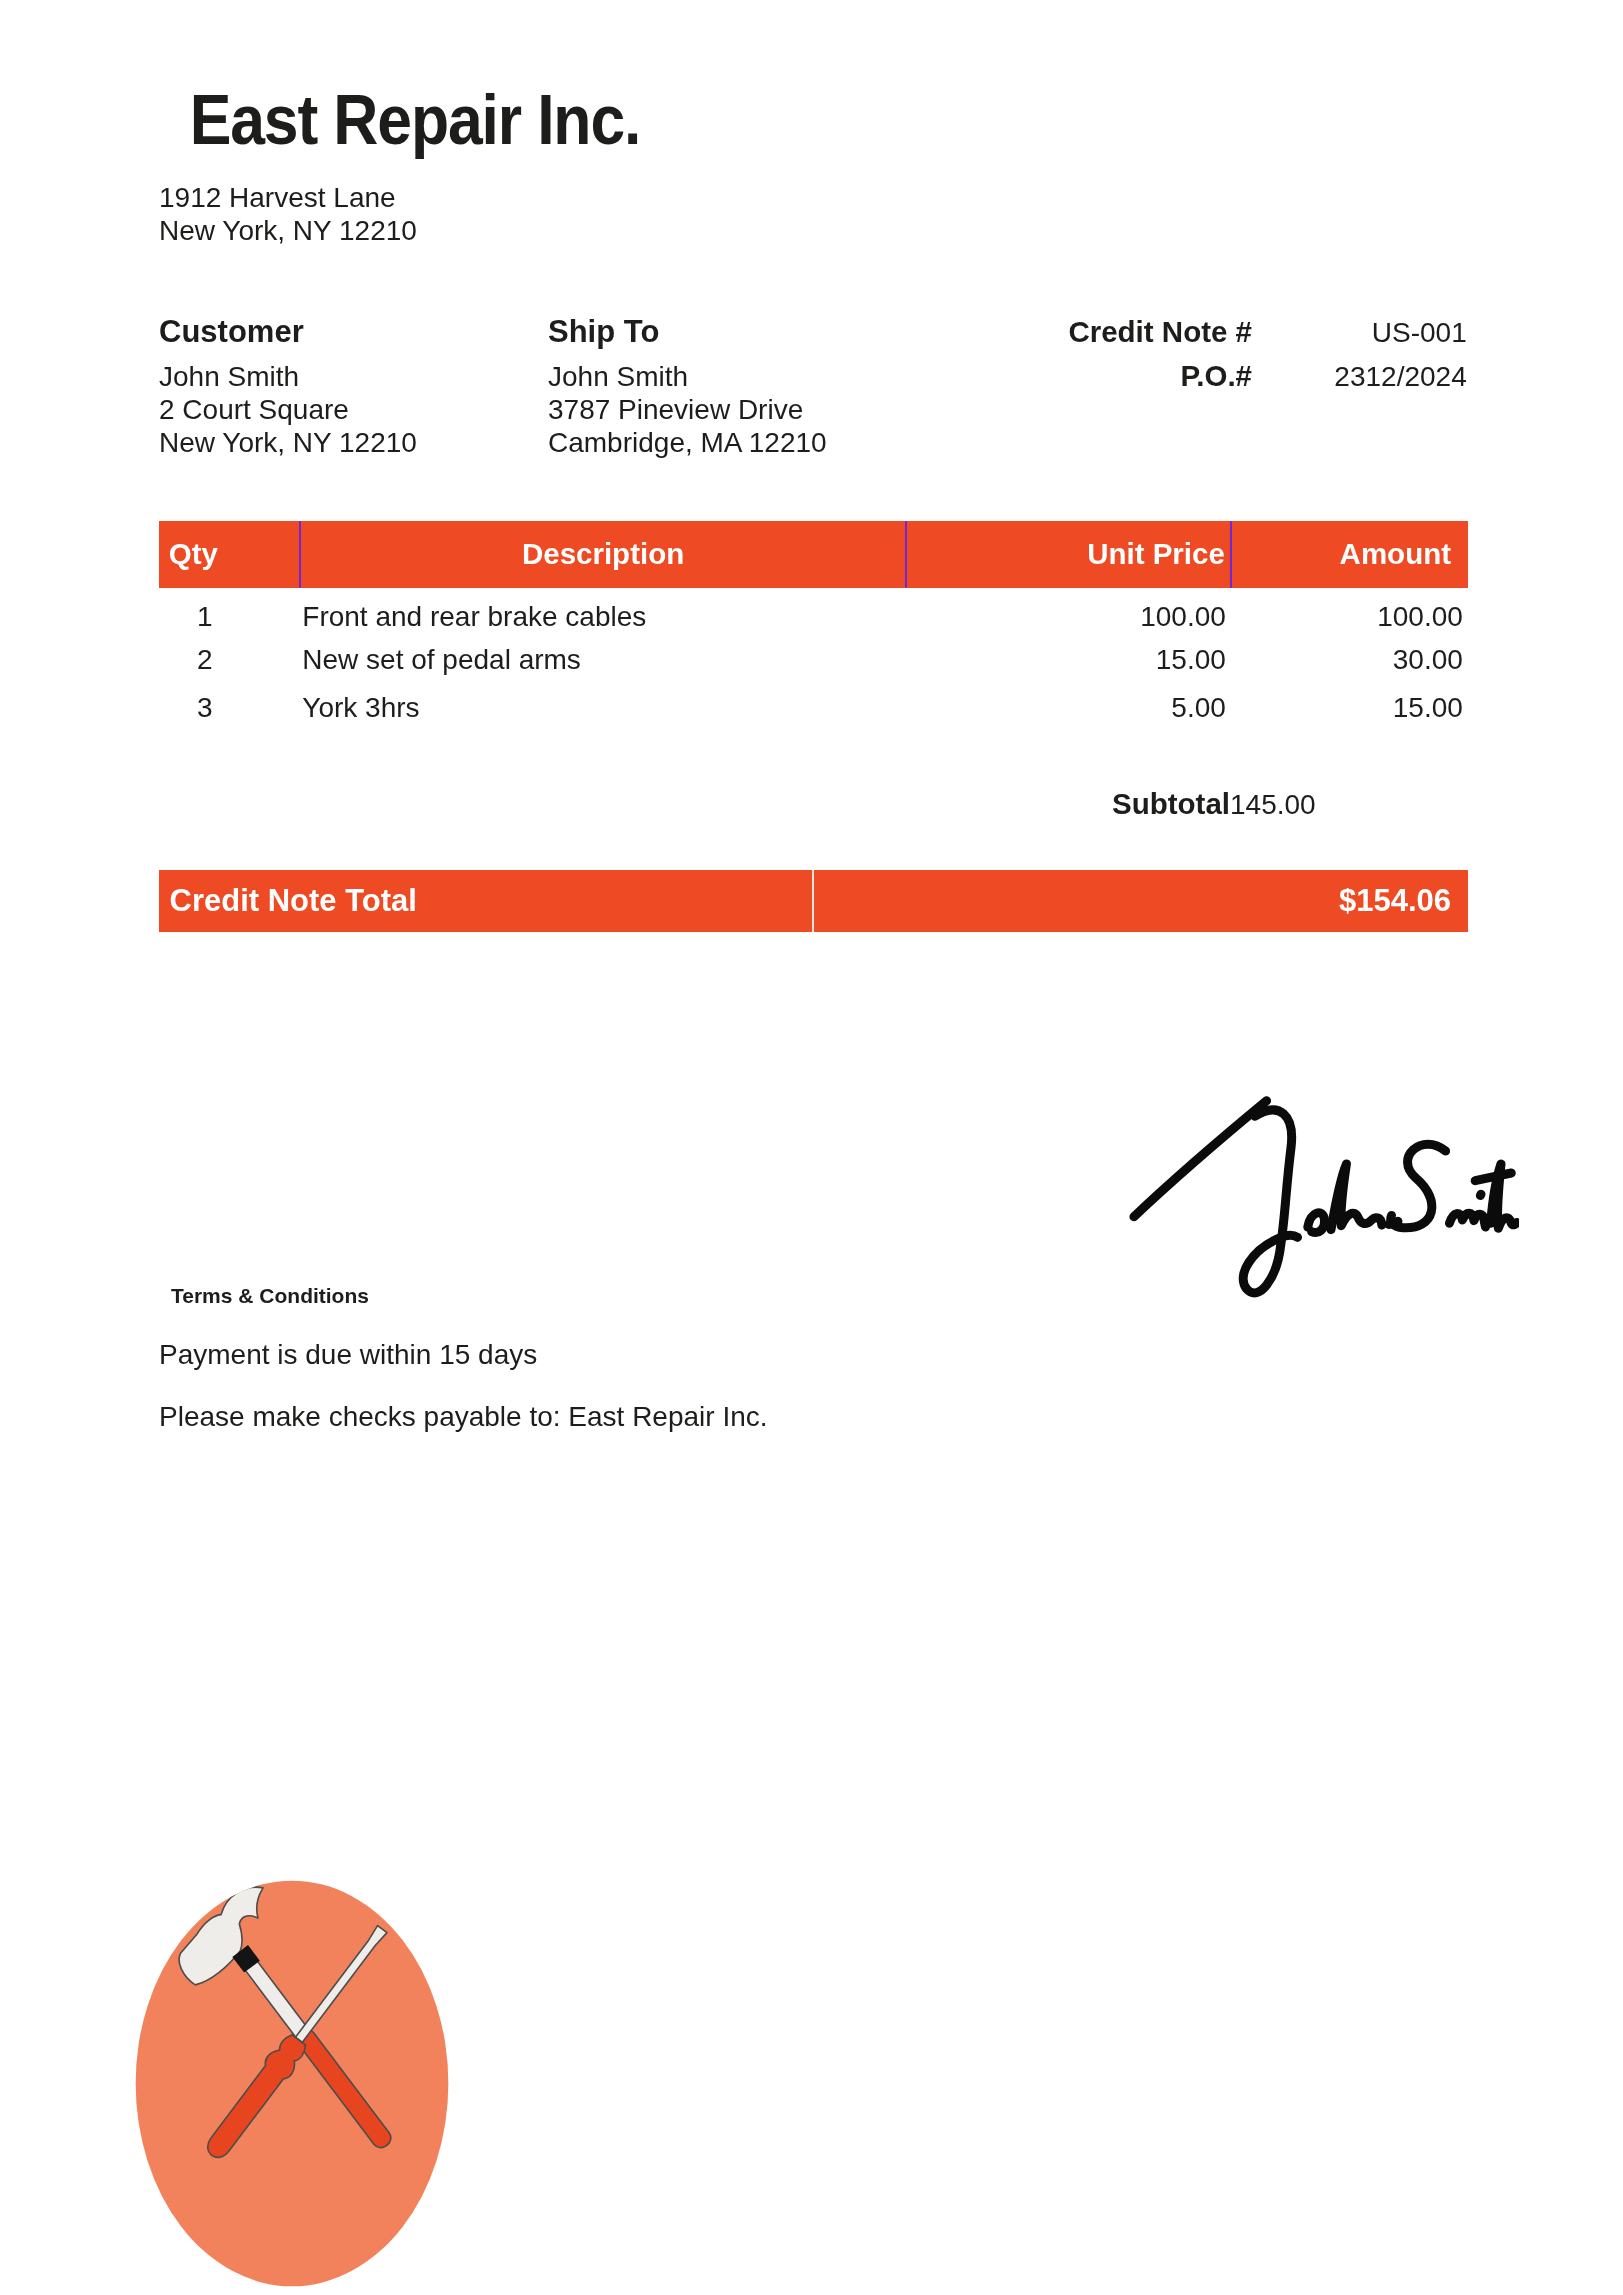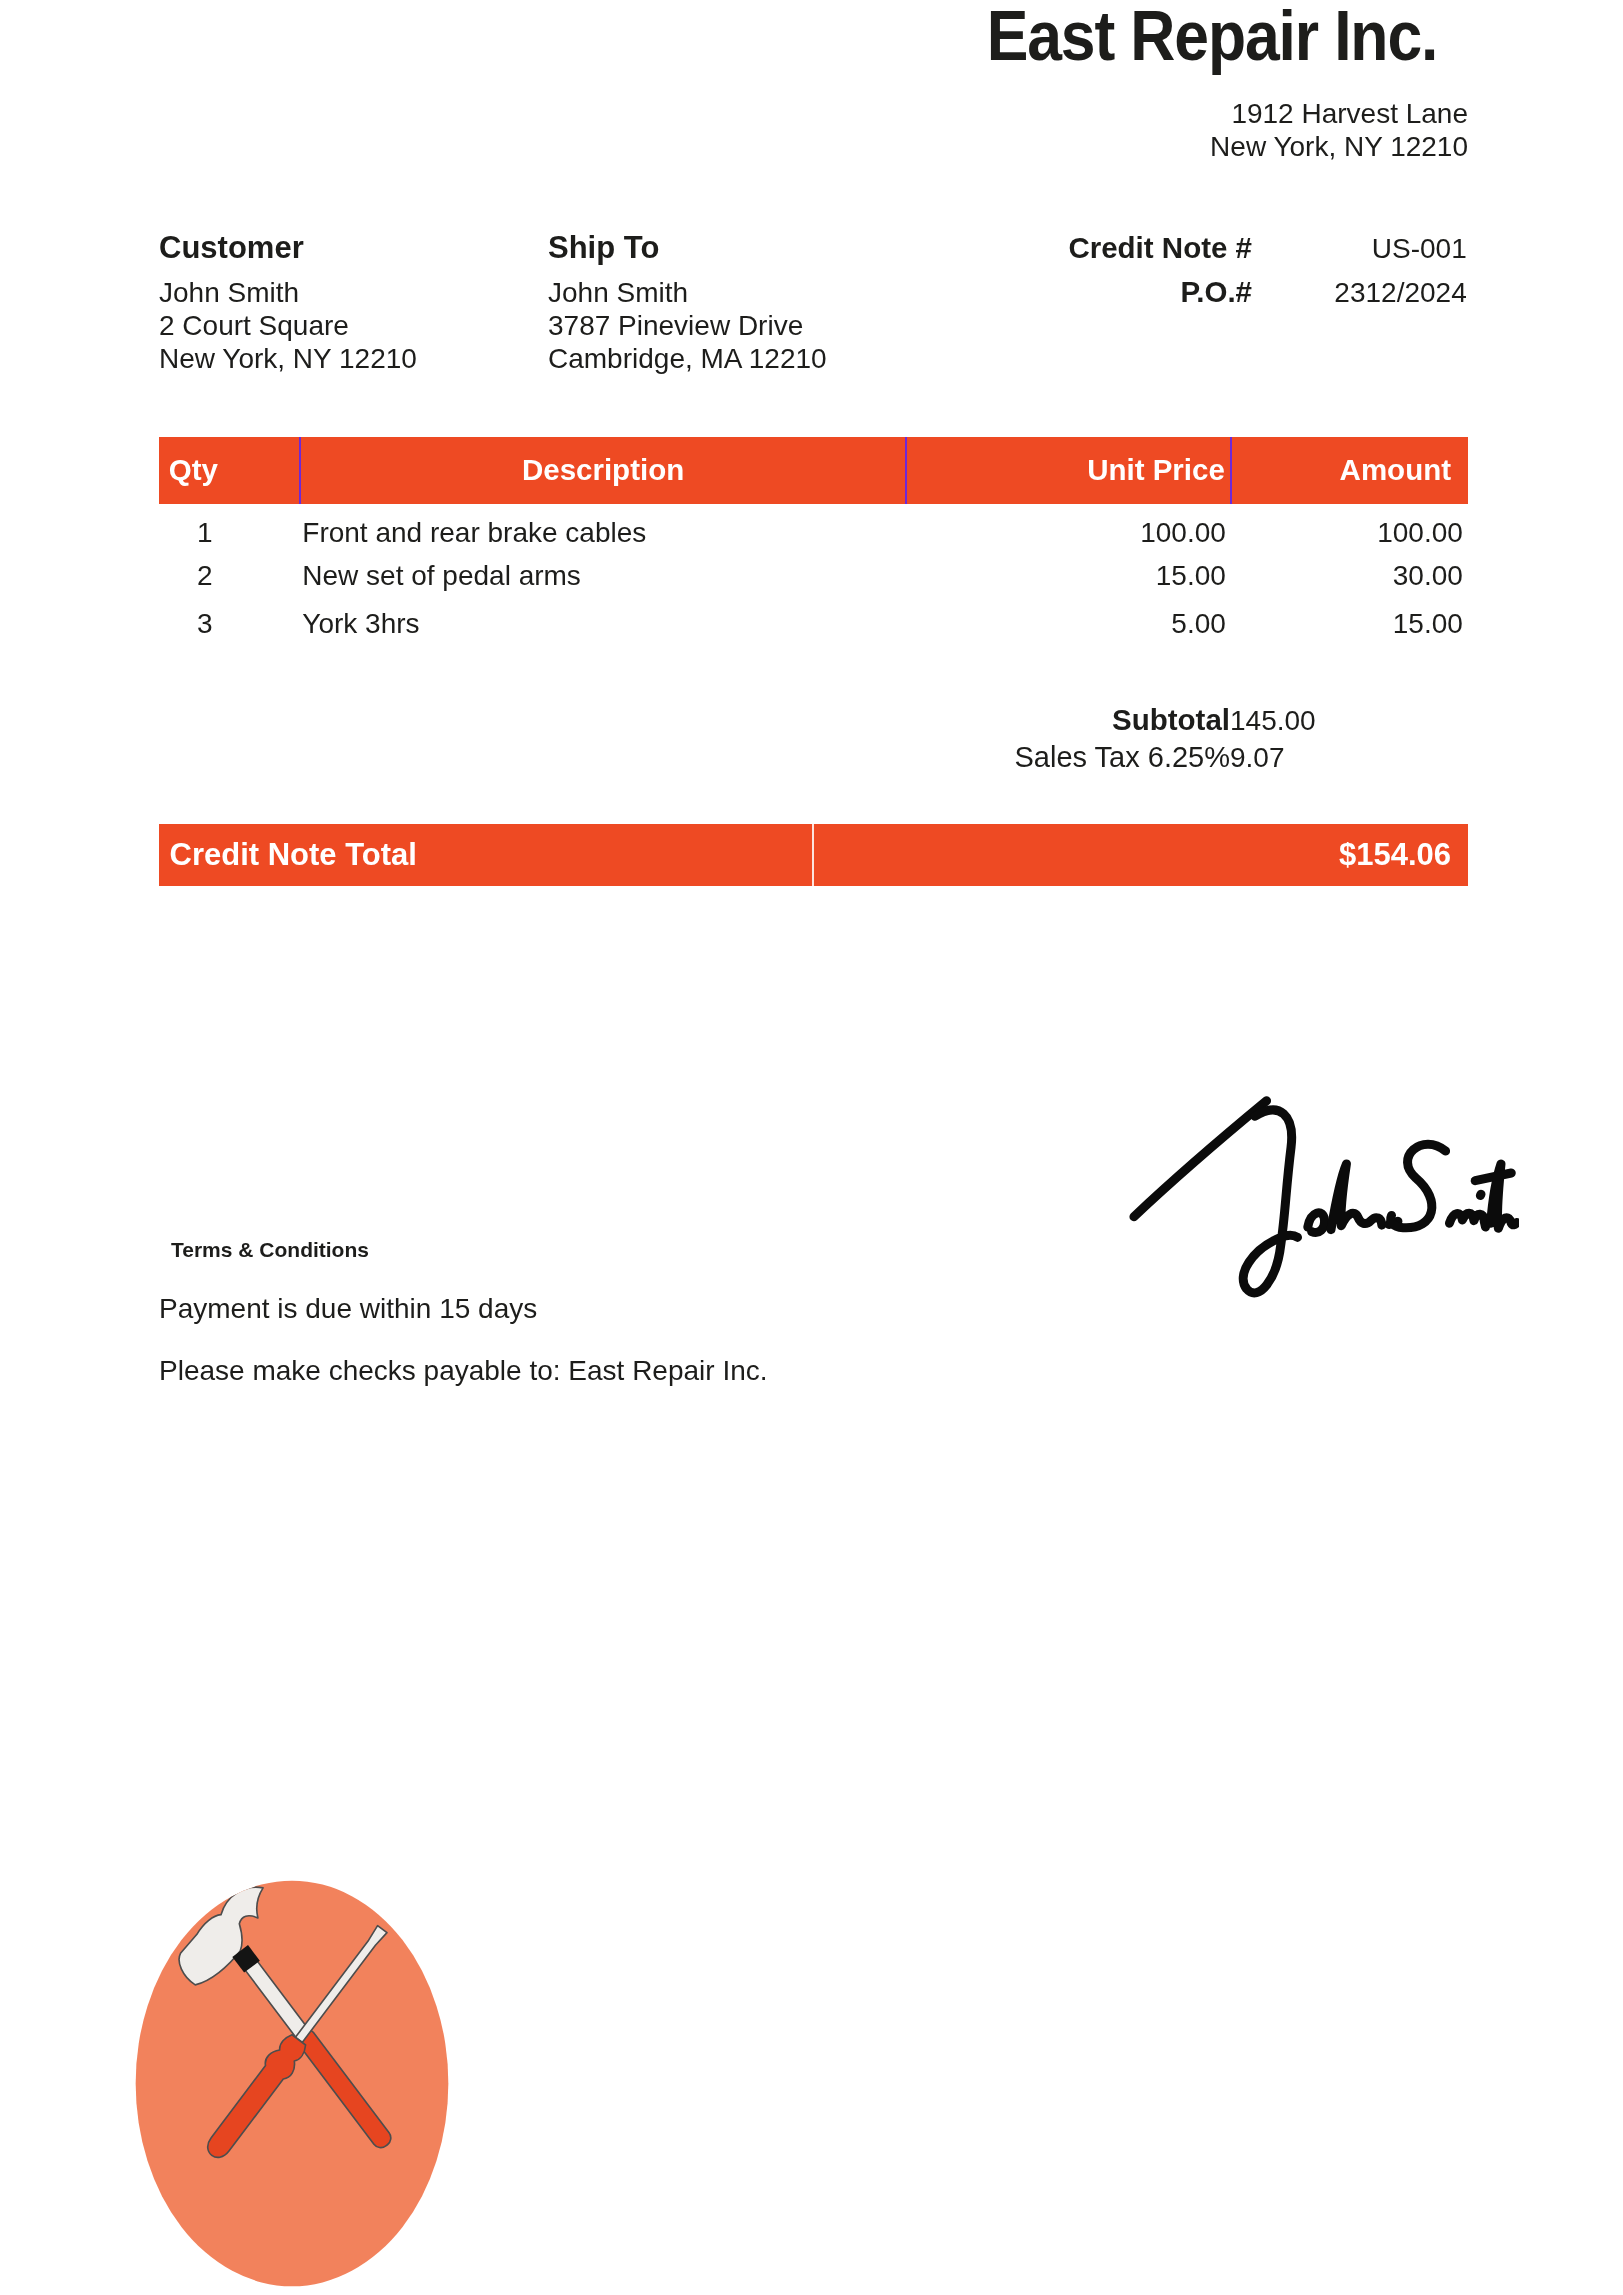--- a/index.html
+++ b/index.html
@@ -13,21 +13,21 @@
   html,body{margin:0;background:#ffffff;}
   body{font-family:"Liberation Sans","DejaVu Sans",sans-serif;color:var(--ink);}
   .page{
     position:relative;
     width:1624px;height:2295px;
     background:#ffffff;
     overflow:hidden;
     padding:0 156px 0 159px;
   }
   
-  .doc-header{text-align:right;}
+  .doc-header{text-align:left;padding-top:84px;}
   .company-name{
     display:inline-block;
     font-size:71px;font-weight:700;line-height:1.0;
     transform:scaleX(0.88);transform-origin:center;
     letter-spacing:-1.3px;
   }
   .company-address{margin-top:26px;font-size:28px;line-height:33px;}
   
   .info-row{display:flex;margin-top:68px;}
   .info-col-customer{width:389px;}
@@ -162,24 +162,20 @@
         <td class="td-unit">5.00</td>
         <td class="td-amount">15.00</td>
       </tr>
     </tbody>
   </table>
 
   <div class="totals">
     <div class="totals-row">
       <div class="totals-label bold">Subtotal</div>
       <div class="totals-value">145.00</div>
-    </div>
-    <div class="totals-row">
-      <div class="totals-label">Sales Tax 6.25%</div>
-      <div class="totals-value">9.07</div>
     </div>
   </div>
 
   <div class="total-bar">
     <div class="total-bar-label">Credit Note Total</div>
     <span class="total-bar-divider"></span>
     <div class="total-bar-value">$154.06</div>
   </div>
 
   <div class="signature" aria-label="John Smith">

